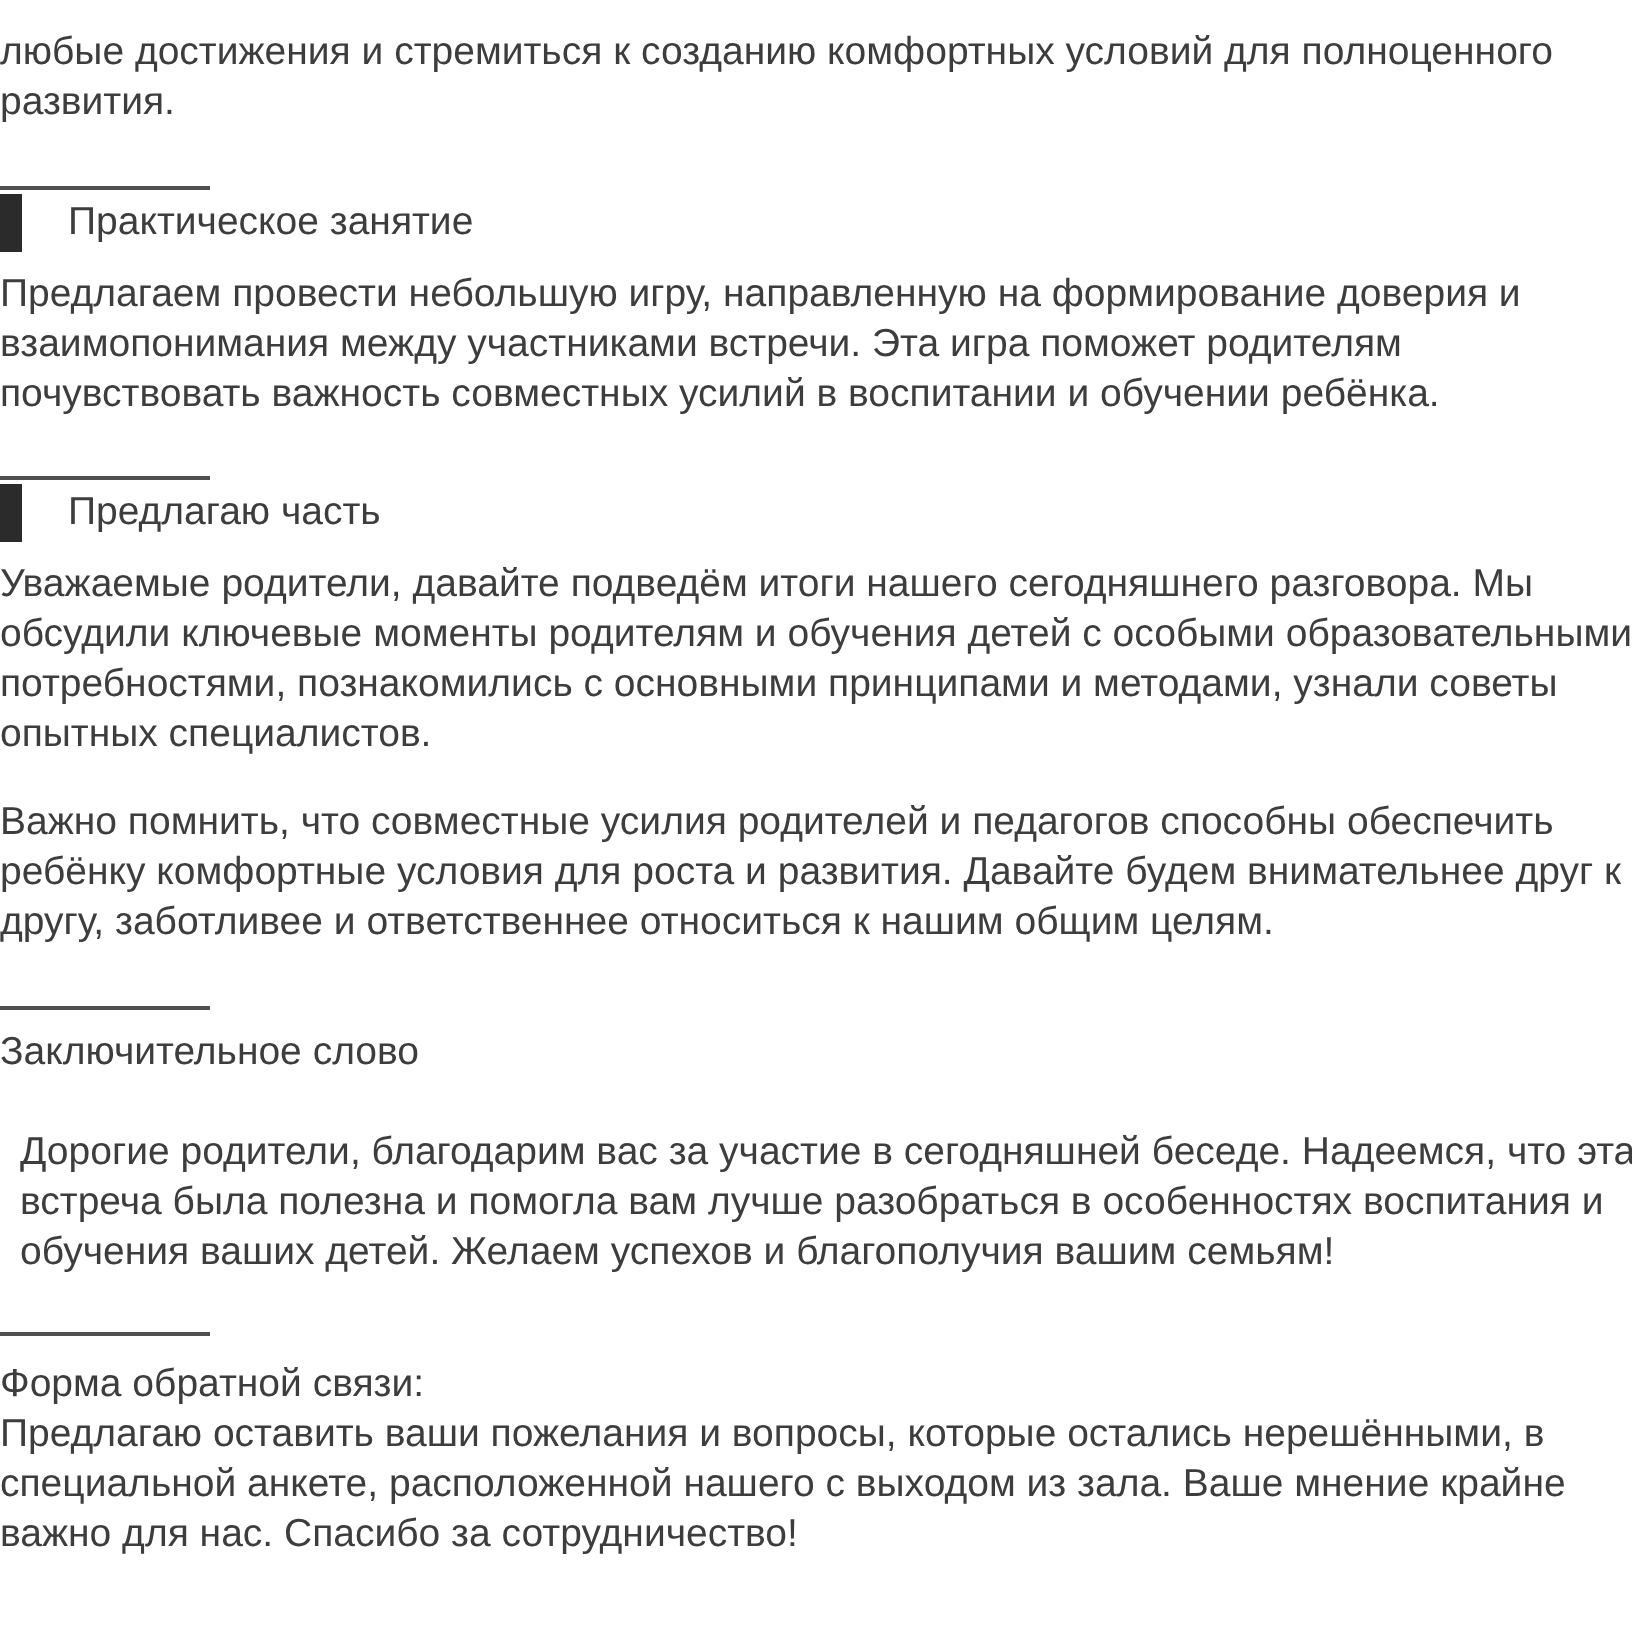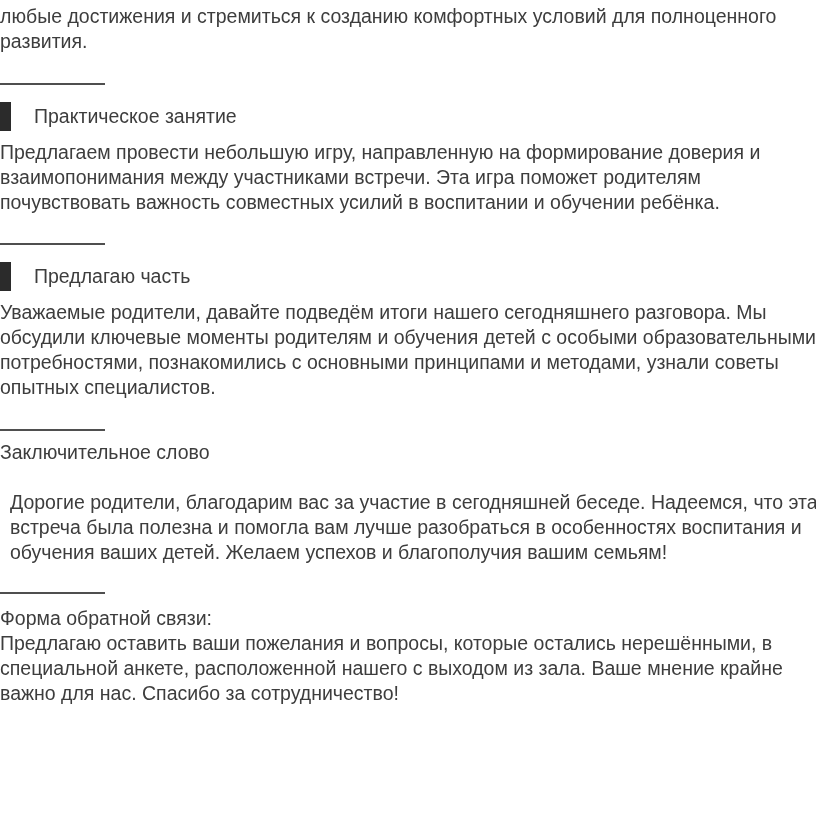--- a/index.html
+++ b/index.html
@@ -9,21 +9,21 @@
   body {
     width: 816px;
     height: 823px;
     background: #ffffff;
     overflow: hidden;
   }
   .doc {
     box-sizing: border-box;
     width: 696px;
     height: 823px;
-    padding-top: 4px;
+    padding-top: 14px;
     color: #3d3d3d;
     font-family: "Liberation Sans", "DejaVu Sans", sans-serif;
     font-size: 19.5px;
     line-height: 25px;
   }
   .para {
     margin: 0;
     width: 816px;
   }
   .divider {
@@ -46,21 +46,21 @@
     margin-right: 23px;
   }
   .mt29 { margin-top: 29px; }
   .mt28 { margin-top: 28px; }
   .mt27 { margin-top: 27px; }
   .mt24 { margin-top: 9px; }
   .mt23 { margin-top: 23px; margin-left: 10px; }
   .mt19 { margin-top: 19px; }
   .mt12 { margin-top: 12px; }
   .mt7  { margin-top: 7px; flex-direction: column; }
-  .mt6  { margin-top: 17px; text-align: center; }
+  .mt6  { margin-top: 2px; text-align: center; }
   .mt0  { margin-top: 0; }
 </style>
 </head>
 <body>
 
 <div class="doc">
 
   <p class="para mt0">любые достижения и стремиться к созданию комфортных условий для полноценного развития.</p>
 
   <div class="divider mt29"></div>
@@ -74,20 +74,21 @@
 
   <div class="divider mt28"></div>
 
   <div class="heading mt6">
     <span class="hbar"></span>
     <span>Предлагаю часть</span>
   </div>
 
   <p class="para mt24">Уважаемые родители, давайте подведём итоги нашего сегодняшнего разговора. Мы обсудили ключевые моменты родителям и обучения детей с особыми образовательными потребностями, познакомились с основными принципами и методами, узнали советы опытных специалистов.</p>
 
+  <p class="para mt19">Важно помнить, что совместные усилия родителей и педагогов способны обеспечить ребёнку комфортные условия для роста и развития. Давайте будем внимательнее друг к другу, заботливее и ответственнее относиться к нашим общим целям.</p>
 
   <div class="divider mt29"></div>
 
   <div class="heading mt7">
     <span class="hbar"></span>
     <span>Заключительное слово</span>
   </div>
 
   <p class="para mt23">Дорогие родители, благодарим вас за участие в сегодняшней беседе. Надеемся, что эта встреча была полезна и помогла вам лучше разобраться в особенностях воспитания и обучения ваших детей. Желаем успехов и благополучия вашим семьям!</p>
 

